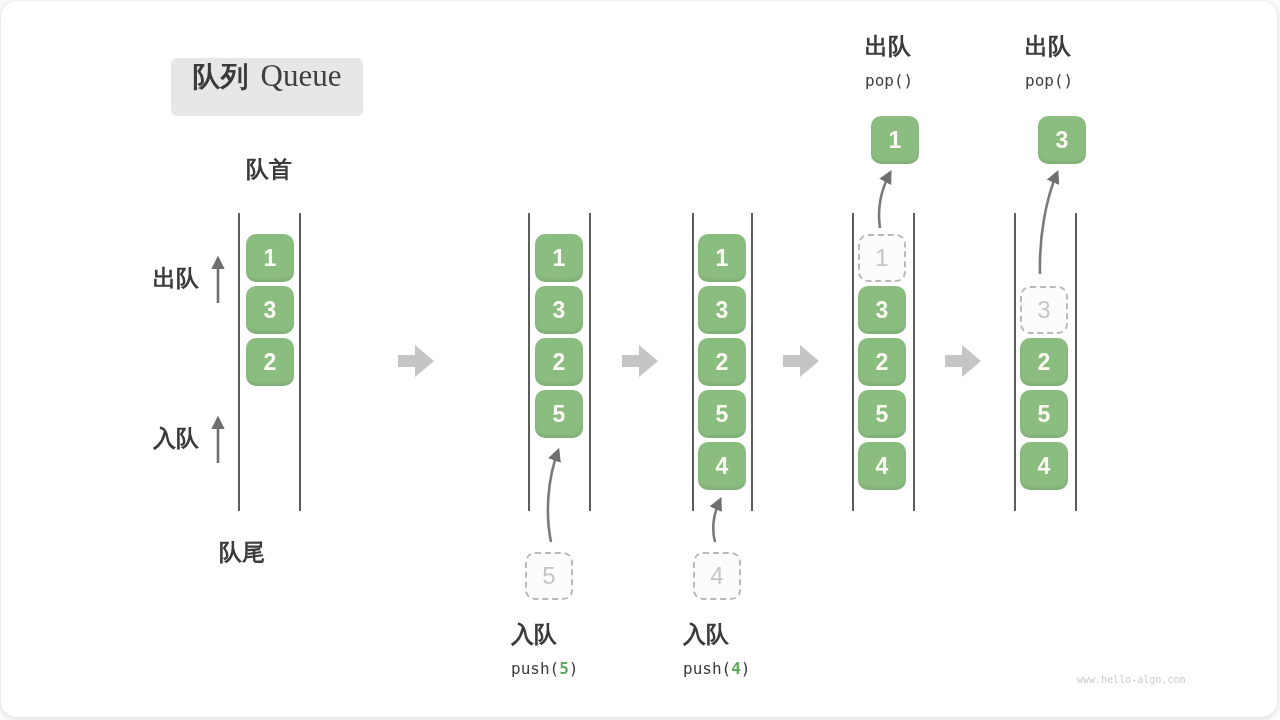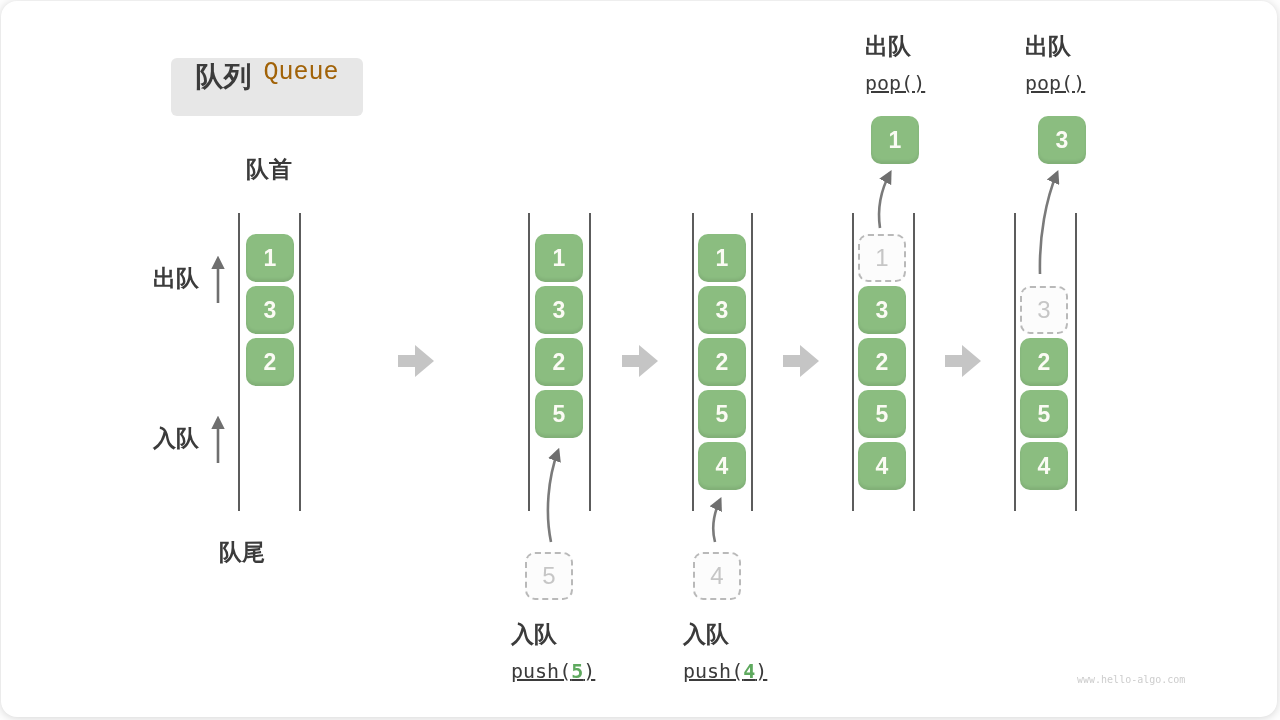--- a/index.html
+++ b/index.html
@@ -12,23 +12,23 @@
     background:#ffffff;border-radius:16px;
     box-shadow:0 1px 8px rgba(0,0,0,0.16);
   }
   .abs{position:absolute;}
   .title-badge{
     left:170px;top:45px;width:192px;height:58px;
     background:#e7e7e7;border-radius:6px;
     display:flex;align-items:flex-start;justify-content:center;gap:12px;margin-top:12px;
   }
   .title-zh{font-size:28px;font-weight:700;color:#3b3b3b;}
-  .title-en{font-family:Liberation Mono, monospace;font-size:25px;color:#a16207;}
+  .title-en{font-family:Liberation Serif, serif;font-size:31px;color:#404040;}
   .zh-label{font-size:23px;font-weight:700;color:#3b3b3b;white-space:nowrap;}
-  .mono{font-family:"DejaVu Sans Mono",monospace;font-size:20px;color:#3b3b3b;white-space:nowrap;text-decoration:underline;}
+  .mono{font-family:"DejaVu Sans Mono",monospace;font-size:16px;color:#3b3b3b;white-space:nowrap;}
   .mono .arg{color:#5ea95e;font-weight:700;}
   .wall{
     position:absolute;width:1.6px;top:212px;height:298px;background:#5c5c5c;
   }
   .qbox{
     position:absolute;width:48px;height:48px;border-radius:10px;
     background:#8bbd80;display:flex;align-items:center;justify-content:center;
     color:#fbfbf4;font-size:23px;font-weight:700;
     box-shadow:inset 0 -3px 3px rgba(0,0,0,0.07);
   }

